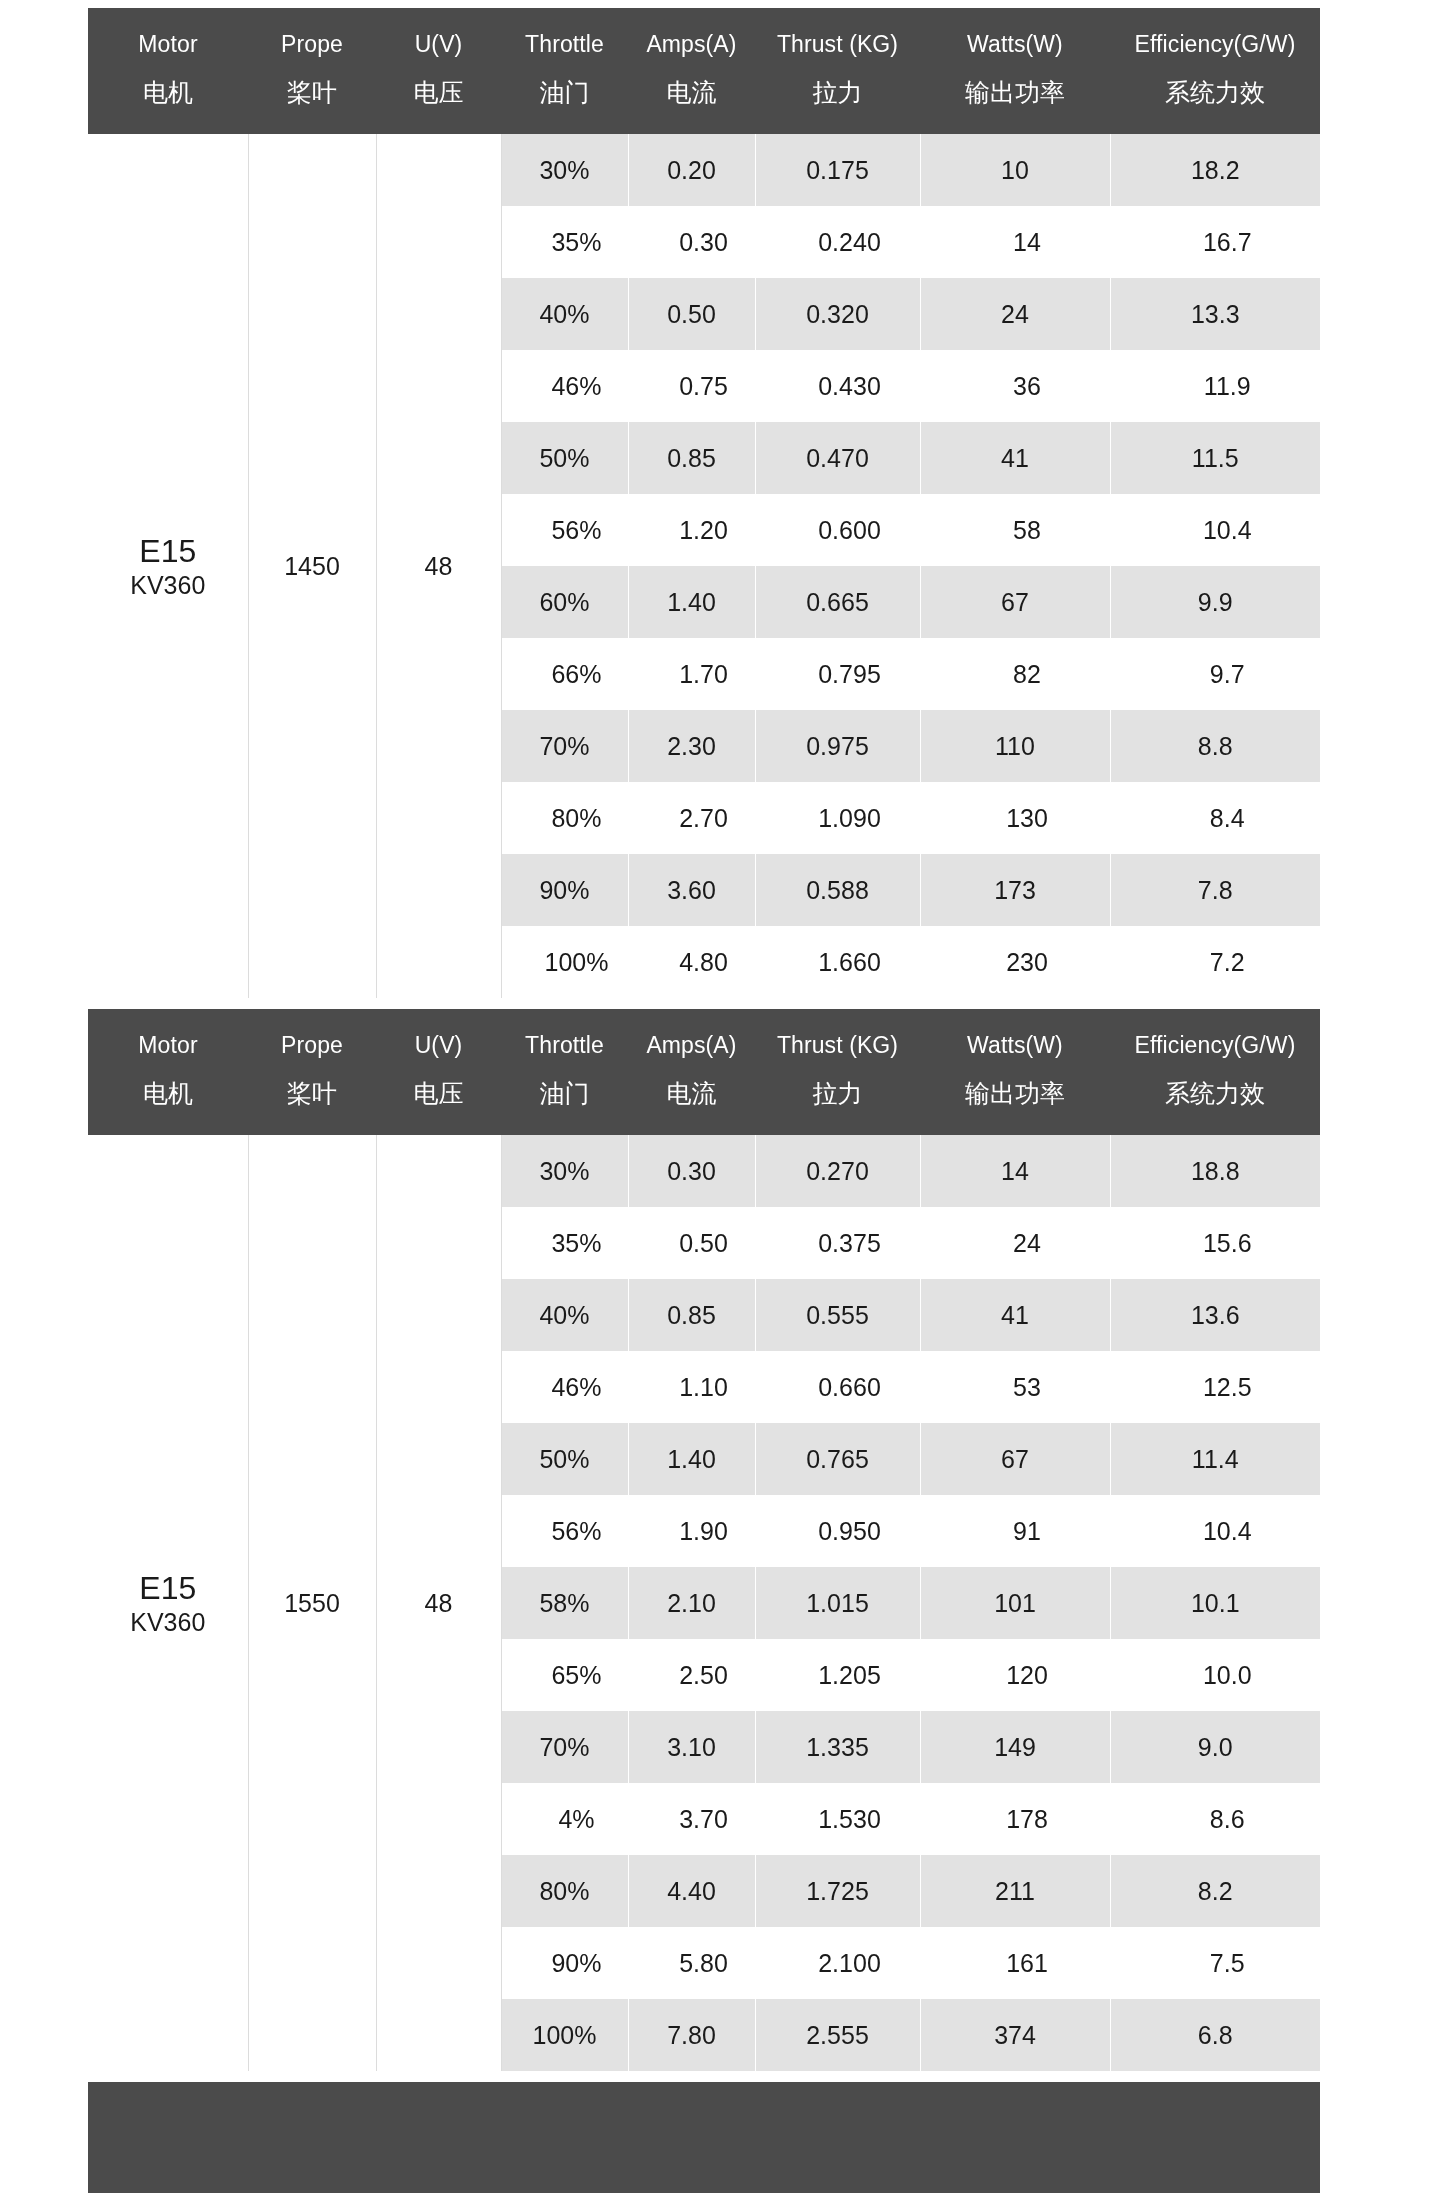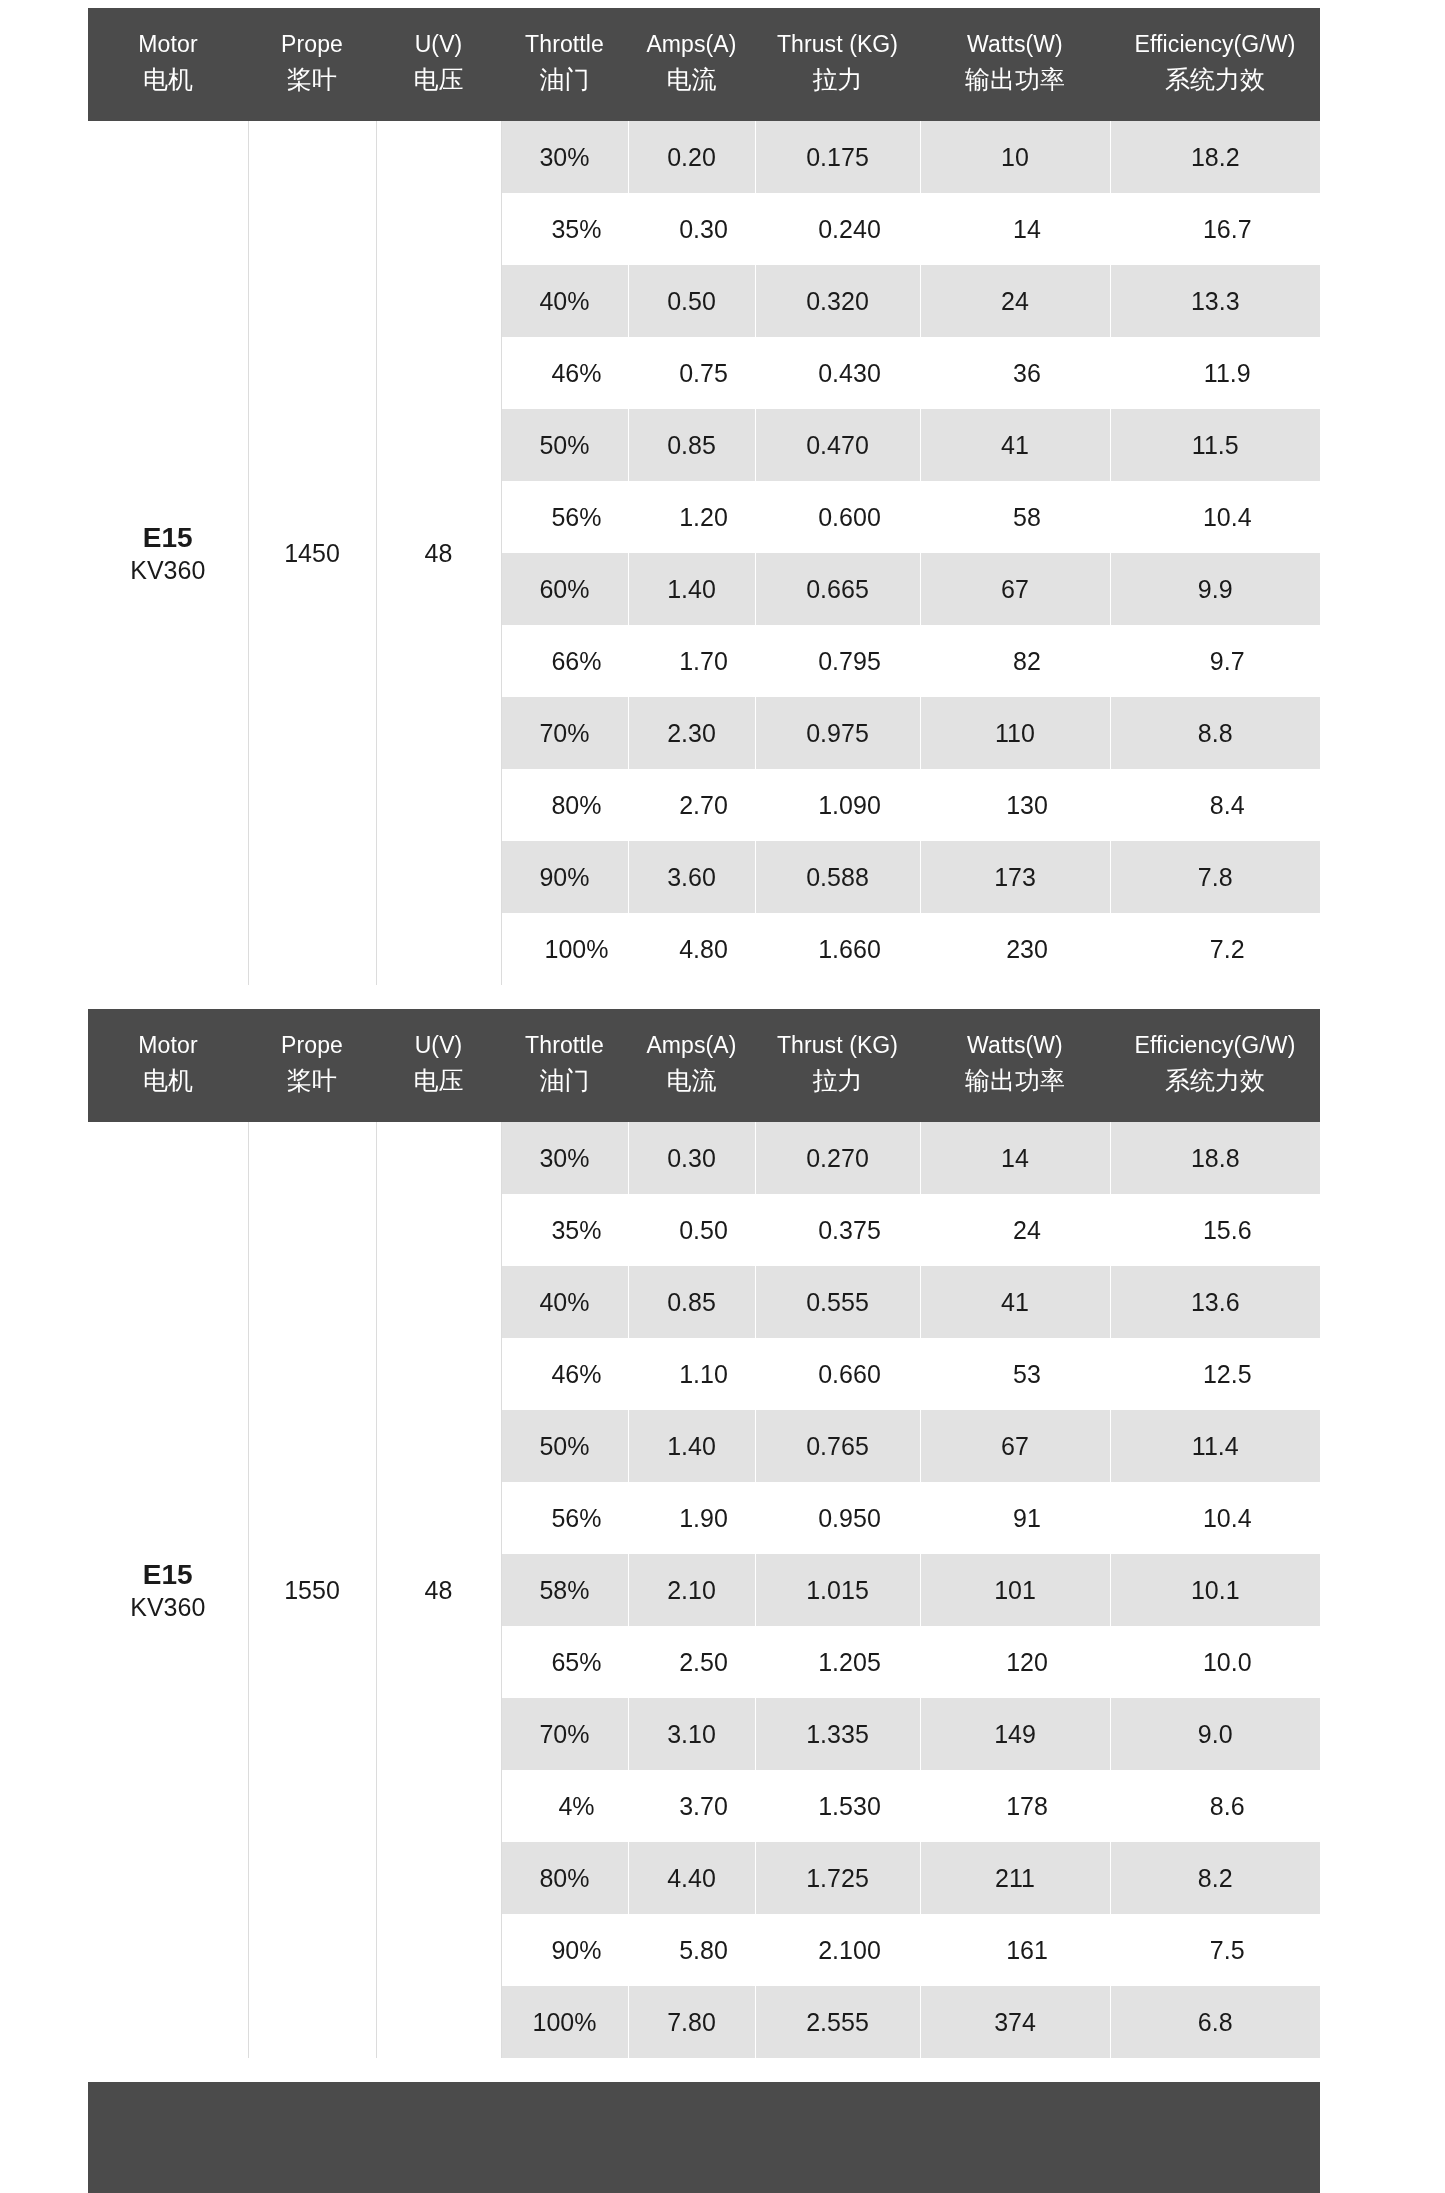--- a/index.html
+++ b/index.html
@@ -55,21 +55,21 @@
     border: none;
   }
   thead.spec-head th .en {
     display: block;
     font-size: 23px;
     letter-spacing: 0.1px;
   }
   thead.spec-head th .cn {
     display: block;
     font-size: 25px;
-    margin-top: 4px;
+    margin-top: 17px;
   }
 
   tbody.spec-body td {
     text-align: center;
     vertical-align: middle;
     font-size: 25px;
     color: #1a1a1a;
     height: 72px;
     padding: 0;
     border-right: 1px solid #ffffff;
@@ -80,22 +80,22 @@
   tbody.spec-body tr.even td.data { background: #ffffff; padding-left: 24px; }
 
   td.idcell {
     background: #ffffff !important;
     border-right: 1px solid #dcdcdc !important;
     vertical-align: middle;
   }
   td.idcell.last-id { border-right: 1px solid #dcdcdc !important; }
 
   .motor-name {
-    font-weight: bold;
-    font-size: 28px;
+    font-weight: normal;
+    font-size: 32px;
     display: block;
     line-height: 1.2;
   }
   .motor-kv {
     font-weight: normal;
     font-size: 25px;
     display: block;
     line-height: 1.25;
   }
 </style>

